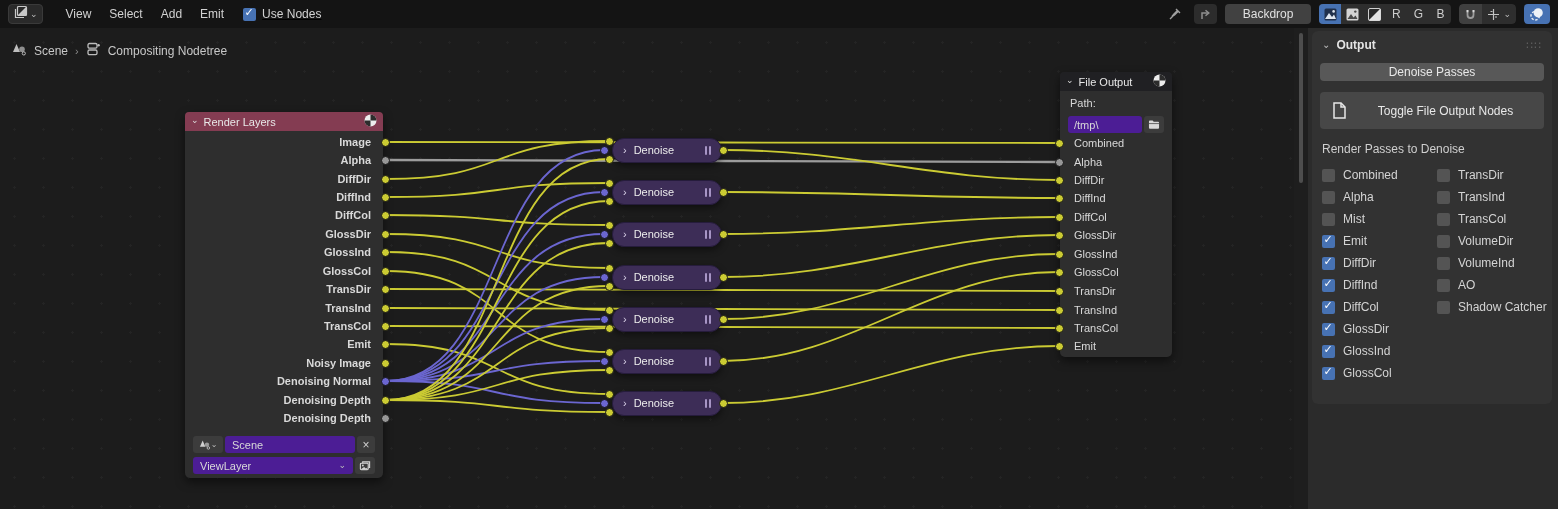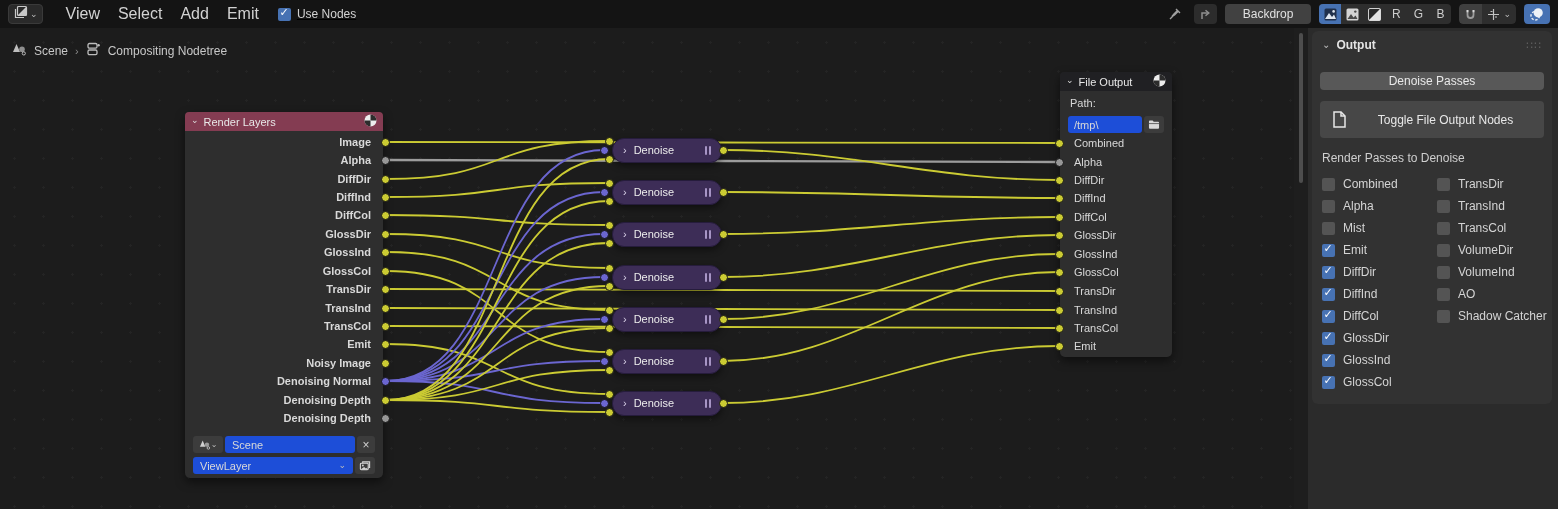--- a/index.html
+++ b/index.html
@@ -5,21 +5,21 @@
   * { margin:0; padding:0; box-sizing:border-box; }
   html,body { width:1558px; height:509px; overflow:hidden; background:#1d1d1d;
     font-family:"Liberation Sans","DejaVu Sans",sans-serif; -webkit-font-smoothing:antialiased; }
   #app { position:relative; width:1558px; height:509px; }
 
   
   #topbar { position:absolute; left:0; top:0; width:1558px; height:28px; background:#141414;
     display:flex; align-items:center; padding:0 8px; z-index:30; }
   .editor-type-btn { display:flex; align-items:center; gap:2px; background:#2a2a2a; border:1px solid #3a3a3a;
     border-radius:4px; height:20px; padding:0 4px; margin-right:14px; }
-  .menu-item { color:#d2d2d2; font-size:16px; padding:3px 9px; border-radius:3px; }
+  .menu-item { color:#d2d2d2; font-size:12px; padding:3px 9px; border-radius:3px; }
   .chk-row { display:flex; align-items:center; gap:6px; margin-left:10px;text-decoration:underline; }
   .checkbox { width:13px; height:13px; border-radius:2px; background:#545454; position:relative; flex:0 0 13px; }
   .checkbox.checked { background:#4772b3; }
   .checkbox.checked::after { content:"✓"; position:absolute; left:1.5px; top:-1.5px; color:#fff; font-size:11px; font-weight:bold; }
   .chk-label { color:#d2d2d2; font-size:12px; }
   #topbar-right { margin-left:auto; display:flex; align-items:center; gap:8px; }
   .icon-plain { width:22px; height:20px; display:flex; align-items:center; justify-content:center; }
   .tool-btn { background:#2c2c2c; border-radius:4px; height:20px; display:flex; align-items:center; justify-content:center; padding:0 5px; }
   .backdrop-btn { background:#414141; color:#e0e0e0; font-size:12px; border-radius:4px; height:20px; padding:0 18px;
     display:flex; align-items:center; }
@@ -51,21 +51,21 @@
   .socket { position:absolute; width:9px; height:9px; border-radius:50%; border:1.5px solid #151515; z-index:12; }
   .s-yellow { background:#cbcb33; } .s-purple { background:#6b66d0; } .s-gray { background:#979797; }
 
   .pill { position:absolute; width:110px; height:25px; background:#3d2d57; border:1px solid #261c3c; border-radius:12px;
     display:flex; align-items:center; padding:0 10px; gap:7px; z-index:10; box-shadow:0 3px 7px rgba(0,0,0,.45); }
   .pill .p-chev { color:#d9d2e8; font-size:11px; }
   .pill .p-title { color:#ececec; font-size:11px; }
   .pill .p-grip { margin-left:auto; display:flex; gap:2px; }
   .pill .p-grip i { width:2px; height:9px; background:#a795c5; border-radius:1px; display:block; }
 
-  .field { background:#1d4ed8; border-radius:3px; color:#d8d8d8; font-size:11px; display:flex; align-items:center; }
+  .field { background:#4c1d95; border-radius:3px; color:#d8d8d8; font-size:11px; display:flex; align-items:center; }
   .mini-btn { background:#3c3c3c; border-radius:3px; display:flex; align-items:center; justify-content:center; }
 
   
   #divider { position:absolute; left:1294px; top:28px; width:14px; height:481px; background:#1e1e1e; z-index:20; }
   #scroll-thumb { position:absolute; left:5px; top:5px; width:4px; height:150px; background:#4d4d4d; border-radius:2px; }
   #sidebar { position:absolute; left:1308px; top:28px; width:250px; height:481px; background:#2b2b2b; z-index:20; }
   #panel { position:absolute; left:4px; top:3px; width:240px; height:373px; background:#323232; border-radius:6px; }
   .panel-head { display:flex; align-items:center; gap:6px; padding:7px 10px 4px 10px; }
   .panel-title { color:#e4e4e4; font-size:12px; font-weight:bold; }
   .panel-grip { margin-left:auto; color:#616161; font-size:11px; letter-spacing:1px; }
@@ -470,21 +470,21 @@
   <div id="divider">
     <div id="scroll-thumb"></div>
   </div>
   <div id="sidebar">
     <div id="panel">
       <div class="panel-head">
         <span class="chev" style="font-size:10px;">⌄</span>
         <span class="panel-title">Output</span>
         <span class="panel-grip">∷∷</span>
       </div>
-      <div class="side-btn" style="margin-top:16px;">Denoise Passes</div>
+      <div class="side-btn" style="margin-top:7px;">Denoise Passes</div>
       <div class="side-btn-big">
         <span style="margin-left:12px; display:flex;">
           <svg width="15" height="17" viewBox="0 0 15 17">
               <path d="M2 1 h7 l4 4 v11 H2 Z" fill="none" stroke="#e8e8e8" stroke-width="1.5"></path>
             <path d="M9 1 v4 h4" fill="none" stroke="#e8e8e8" stroke-width="1.5"></path>
             </svg>
         </span>
         <span class="big-label">Toggle File Output Nodes</span>
       </div>
       <div class="passes-label">Render Passes to Denoise</div>

